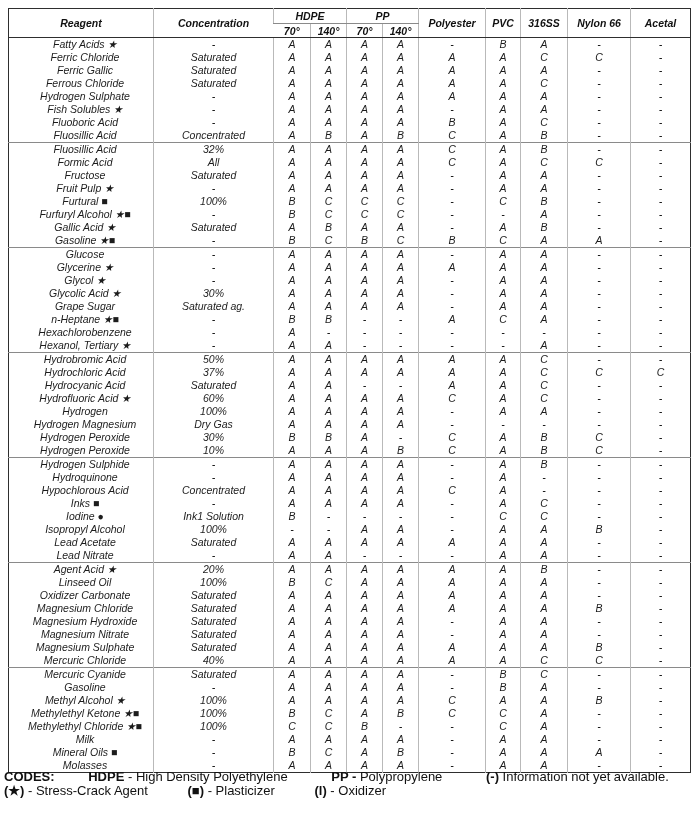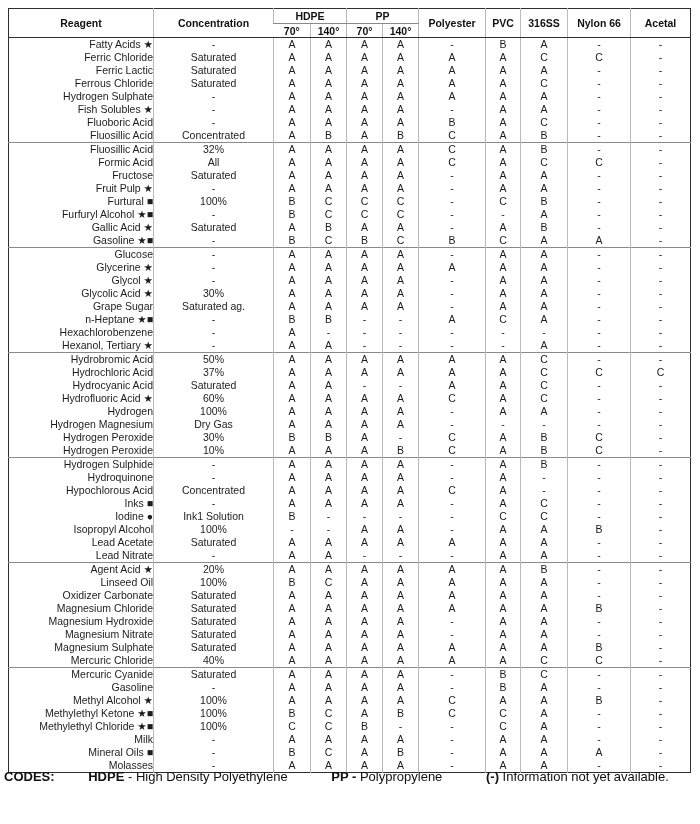--- a/index.html
+++ b/index.html
@@ -4,37 +4,38 @@
 <style>
   html,body { margin:0; padding:0; background:#fff; }
   .page {
     position:relative; width:700px; height:824px; background:#ffffff;
     font-family:"Liberation Sans", sans-serif; color:#1c1c1c;
   }
   table.res {
     position:absolute; left:8px; top:8px;
     border-collapse:collapse; table-layout:fixed; width:682px;
     border:1px solid #2e2e2e;
+    font-style:italic;
   }
   table.res th, table.res td {
     border-left:1px solid #b9b9b9;
     padding:0; margin:0;
     font-size:10.5px; line-height:13px; height:13px;
     white-space:nowrap; overflow:hidden;
   }
   table.res th:first-child, table.res td:first-child { border-left:none; }
   thead th {
     font-weight:bold; font-size:11px; text-align:center; color:#111;
   }
   thead tr.h1 th { height:14px; line-height:14px; }
   thead tr.h2 th { height:13px; line-height:12px; }
   thead tr:last-child th, thead tr.h1 th[rowspan] { border-bottom:1px solid #2e2e2e; }
   th.span-col { border-bottom:1px solid #8a8a8a !important; }
   thead tr.h2 th { border-bottom:1px solid #2e2e2e !important;margin-top:36px; }
-  tbody td.c-reagent { text-align:right; padding-left:8px; }
+  tbody td.c-reagent { text-align:center; padding-left:8px; }
   tbody td.c-conc  { text-align:center; }
   tbody td.c-val   { text-align:center; }
   tbody tr.group-start td { border-top:1px solid #8a8a8a; }
   .legend {
     position:absolute; left:4px; top:770px; width:686px;
     font-size:13px; line-height:13.5px; color:#111;
   }
   .legend .b { font-weight:bold; }
   .legend .seg { display:inline-block; }
   .g30 { margin-left:30px; } .g40 { margin-left:40px; } .g36 { margin-left:36px; }
@@ -99,21 +100,21 @@
           <td class="c-val">A</td>
           <td class="c-val">A</td>
           <td class="c-val">A</td>
           <td class="c-val">A</td>
           <td class="c-val">A</td>
           <td class="c-val">C</td>
           <td class="c-val">C</td>
           <td class="c-val">-</td>
         </tr>
         <tr>
-          <td class="c-reagent">Ferric Lactic</td>
+          <td class="c-reagent">Ferric Gallic</td>
           <td class="c-conc">Saturated</td>
           <td class="c-val">A</td>
           <td class="c-val">A</td>
           <td class="c-val">A</td>
           <td class="c-val">A</td>
           <td class="c-val">A</td>
           <td class="c-val">A</td>
           <td class="c-val">A</td>
           <td class="c-val">-</td>
           <td class="c-val">-</td>
@@ -810,15 +811,20 @@
       </tbody>
   </table>
 
   <div class="legend">
     <div>
       <span class="seg b">CODES:</span>
       <span class="seg g30"><span class="b">HDPE</span> <span>- High Density Polyethylene</span></span>
       <span class="seg g40"><span class="b">PP -</span> <span>Polypropylene</span></span>
       <span class="seg g40"><span class="b">(-)</span> <span>Information not yet available.</span></span>
     </div>
+    <div>
+      <span class="seg"><span class="b">(★)</span> <span>- Stress-Crack Agent</span></span>
+      <span class="seg g36"><span class="b">(■)</span> <span>- Plasticizer</span></span>
+      <span class="seg g36"><span class="b">(l)</span> <span>- Oxidizer</span></span>
+    </div>
   </div>
 
 </div>
 
 </body></html>

